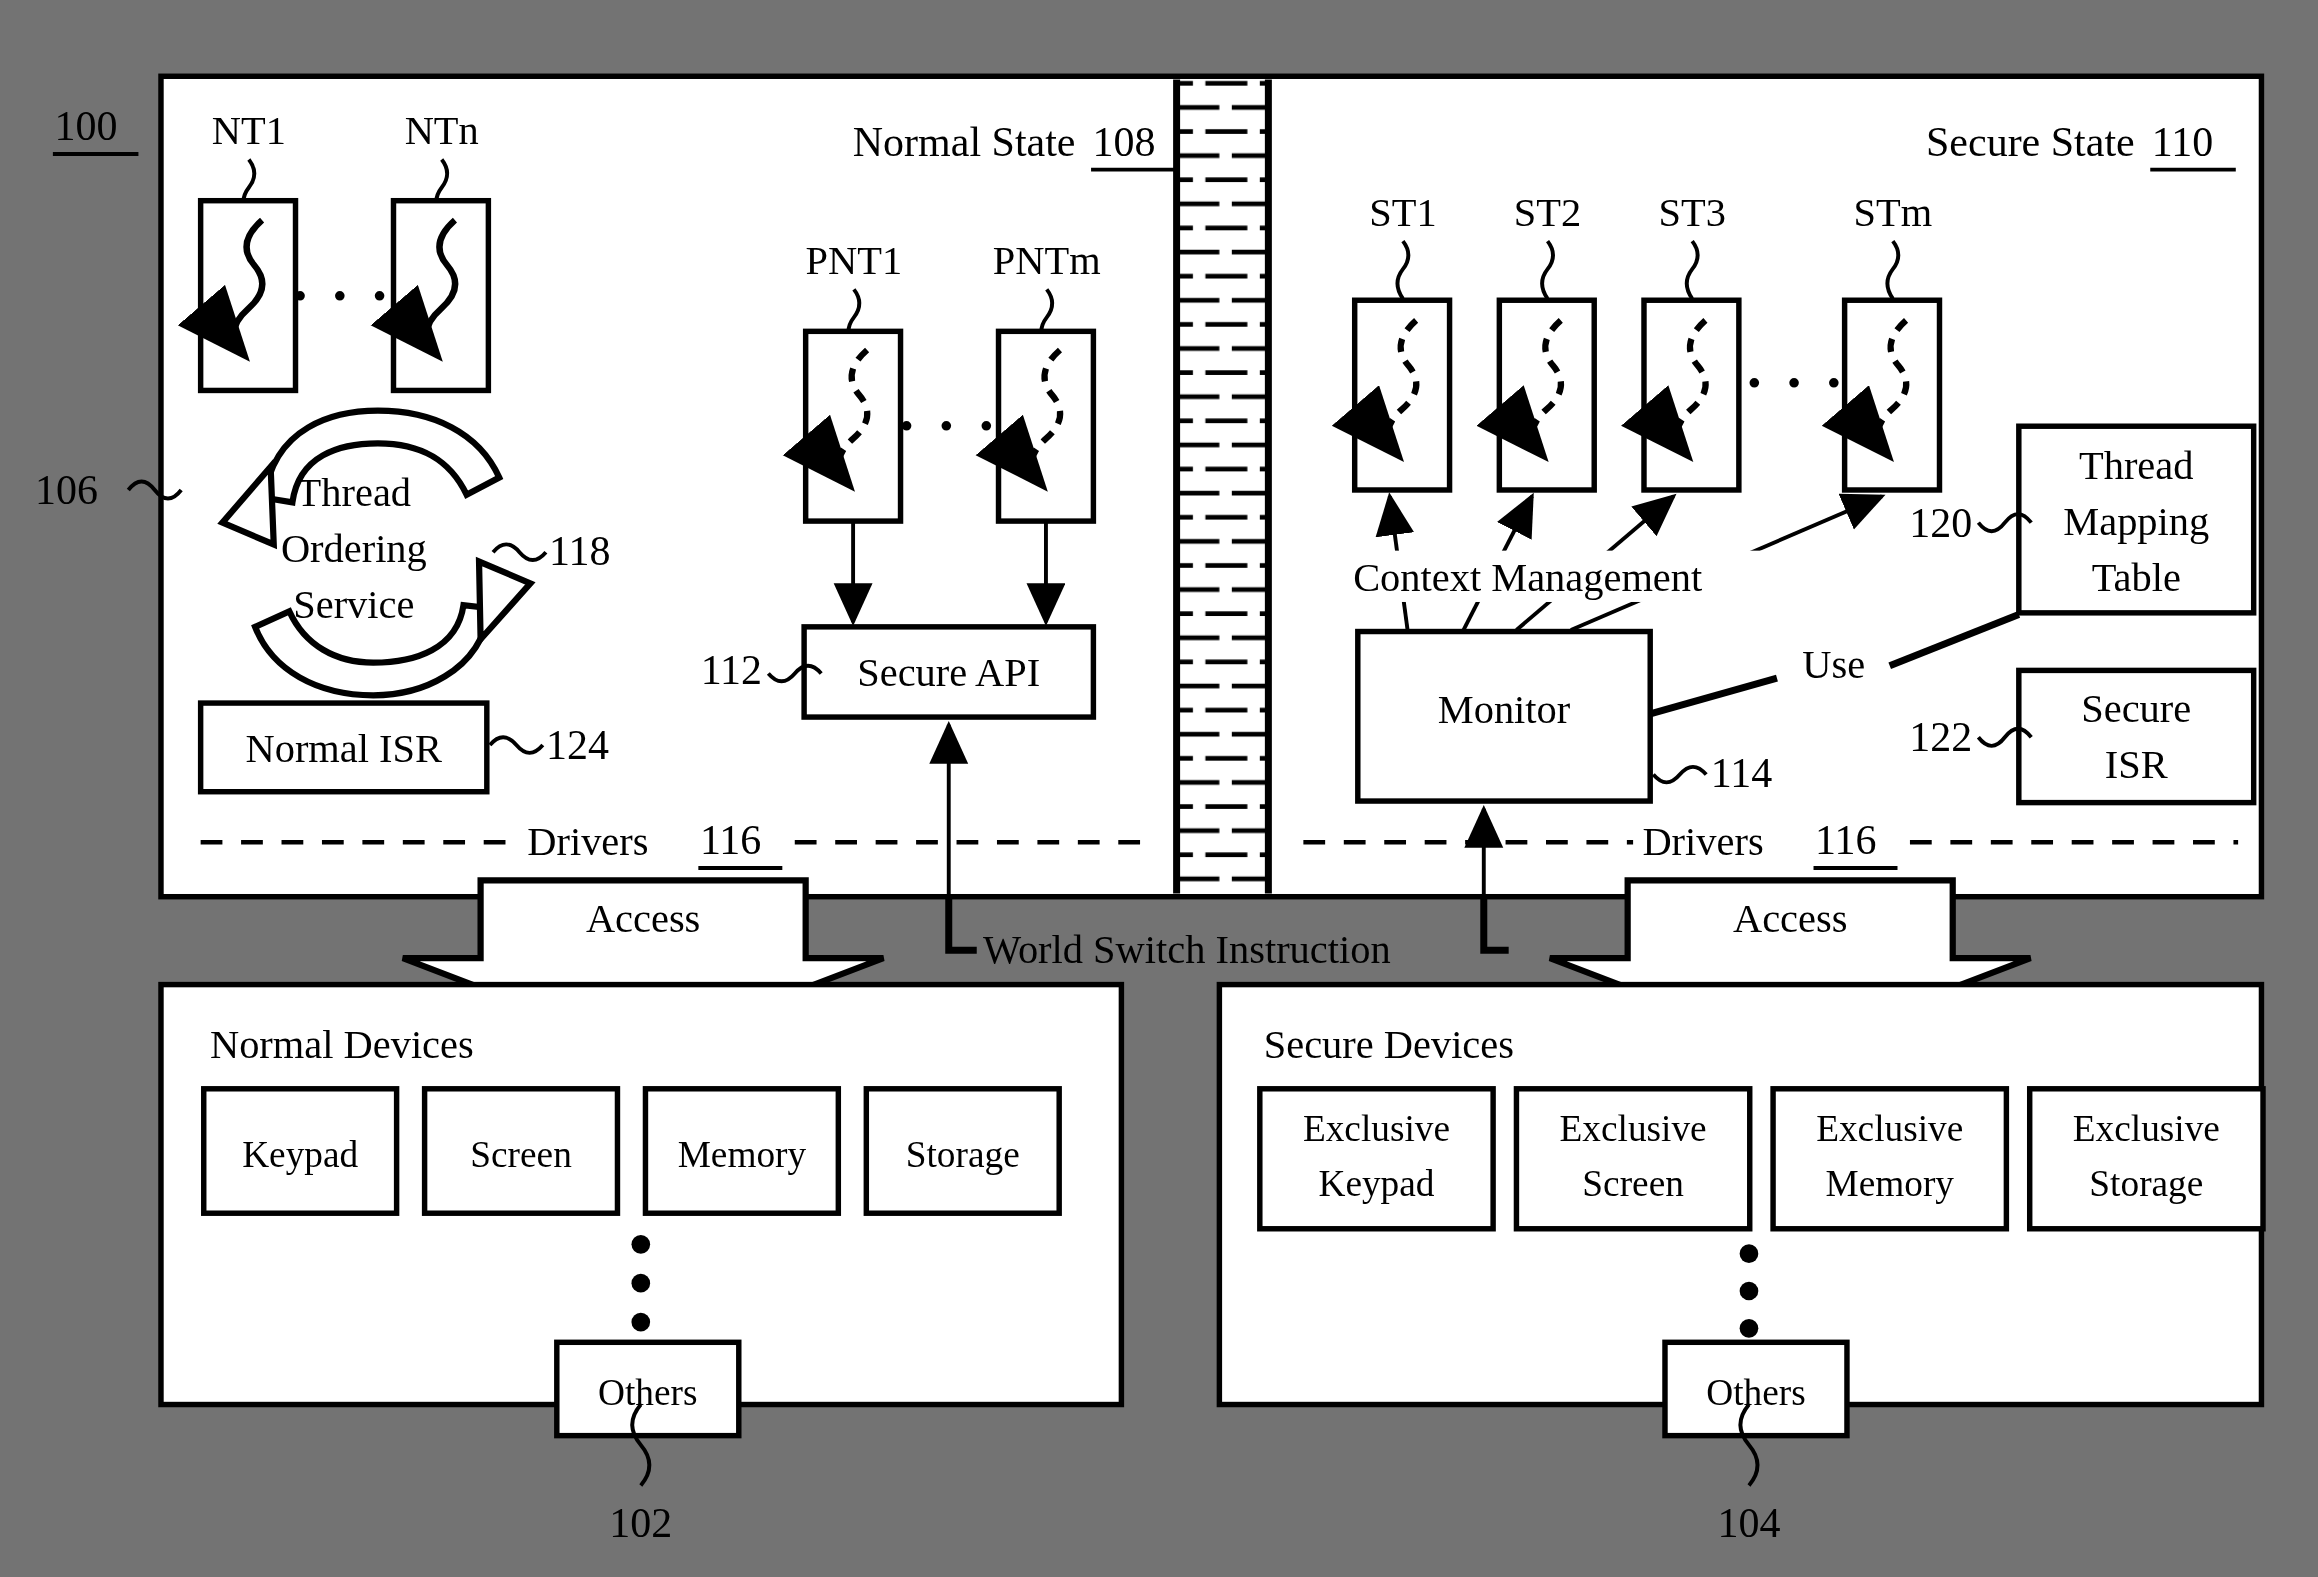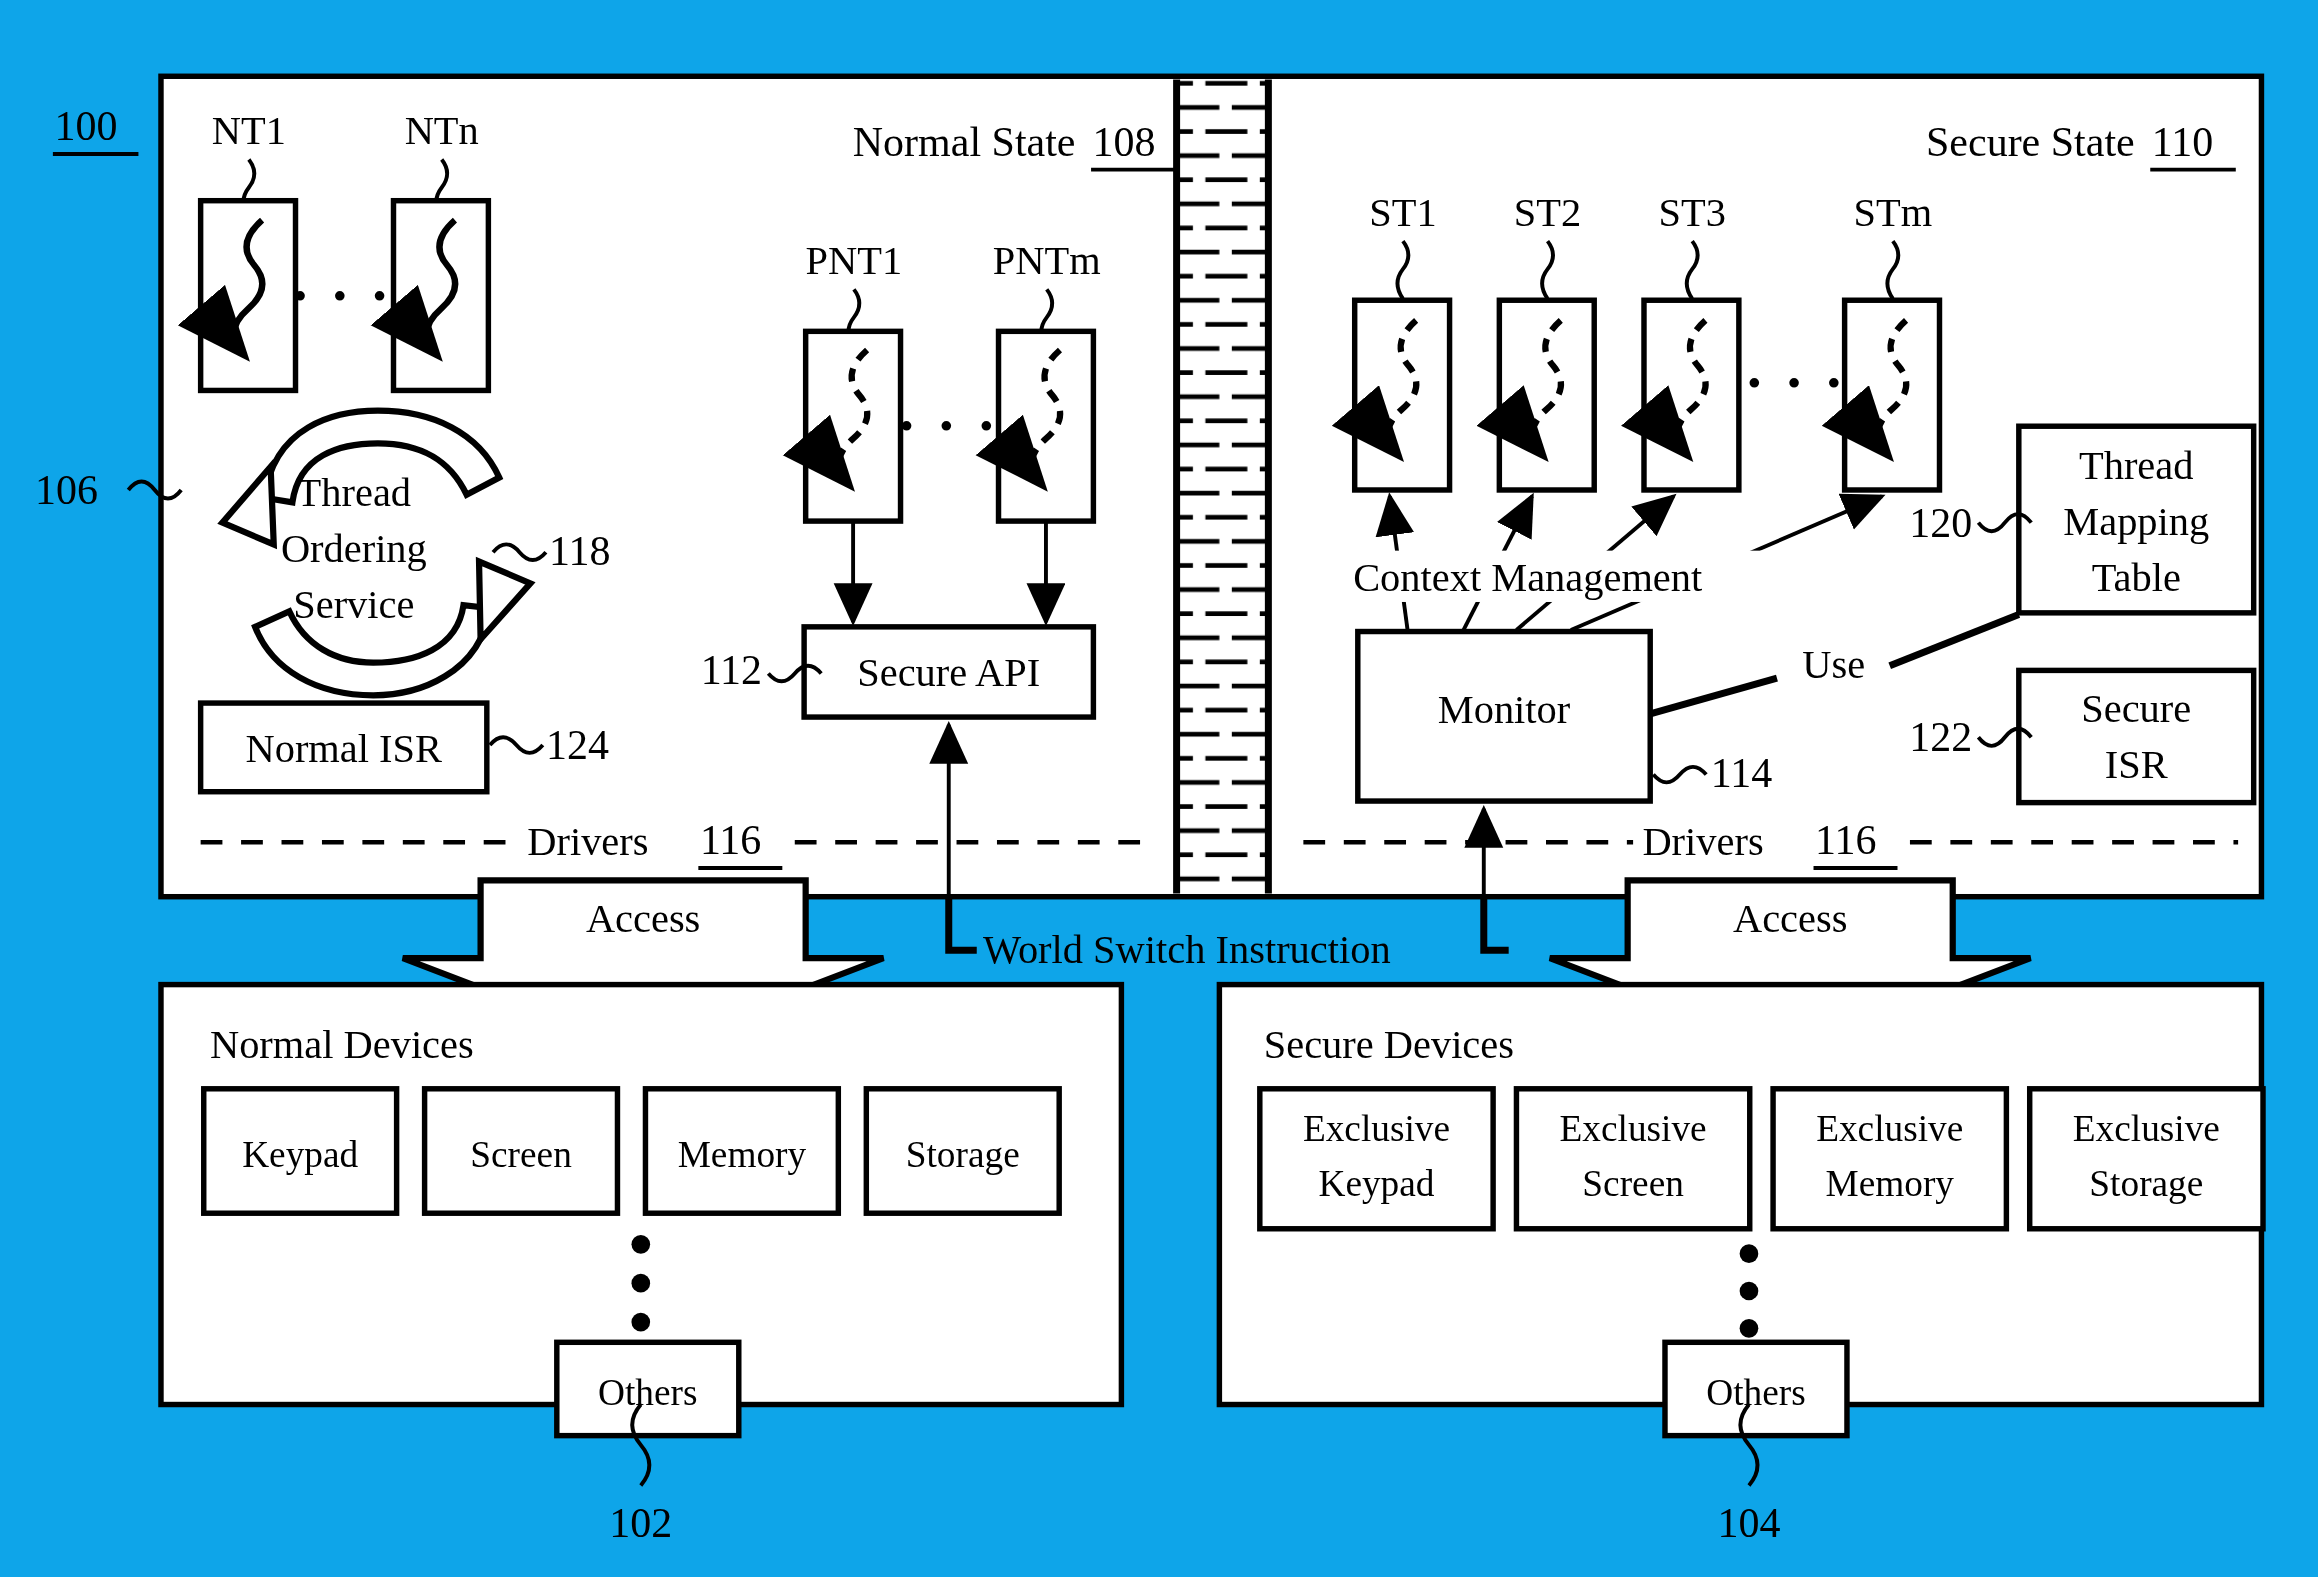--- a/index.html
+++ b/index.html
@@ -8,21 +8,21 @@
     padding: 0;
     background: #ffffff;
   }
   body {
     font-family: "Liberation Serif", "DejaVu Serif", serif;
   }
   #figure {
     position: relative;
     width: 2319px;
     height: 1578px;
-    background: #0ea5e9;
+    background: #737373;
     overflow: hidden;
   }
   #figure svg {
     position: absolute;
     left: 0;
     top: 0;
     width: 2319px;
     height: 1578px;
   }
   svg text {

